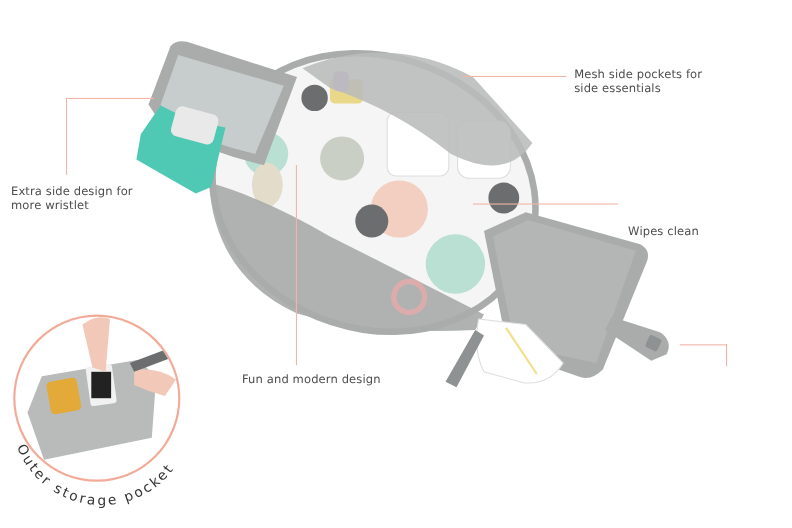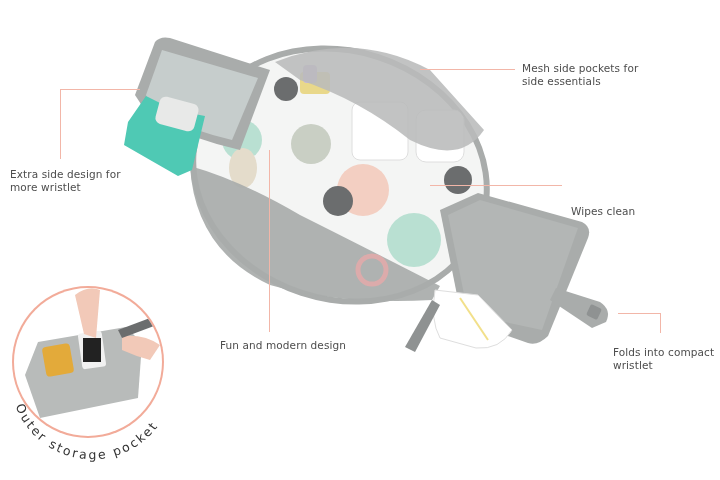--- a/index.html
+++ b/index.html
@@ -100,24 +100,20 @@
   <div class="label" style="left:10px; top:168px;">
     <div>Extra side design for</div>
     <div>more wristlet</div>
   </div>
   <div class="label" style="left:571px; top:173px;margin-top:32px;">
     <div>Wipes clean</div>
   </div>
   <div class="label" style="left:220px; top:339px;">
     <div>Fun and modern design</div>
   </div>
-  <div class="label" style="left:613px; top:346px;">
-    <div>Folds into compact</div>
-    <div>wristlet</div>
-  </div>
 
   <svg width="720" height="480" viewBox="0 0 720 480">
     <defs>
       <path id="captionArc" d="M 14 402 A 82 82 0 0 0 172 396"></path>
     </defs>
     <text font-family="DejaVu Sans, sans-serif" font-size="12.5" letter-spacing="2.2" fill="#333">
       <textPath href="#captionArc" startOffset="2%" id="captionText">Outer storage pocket</textPath>
     </text>
   </svg>
 </div>

